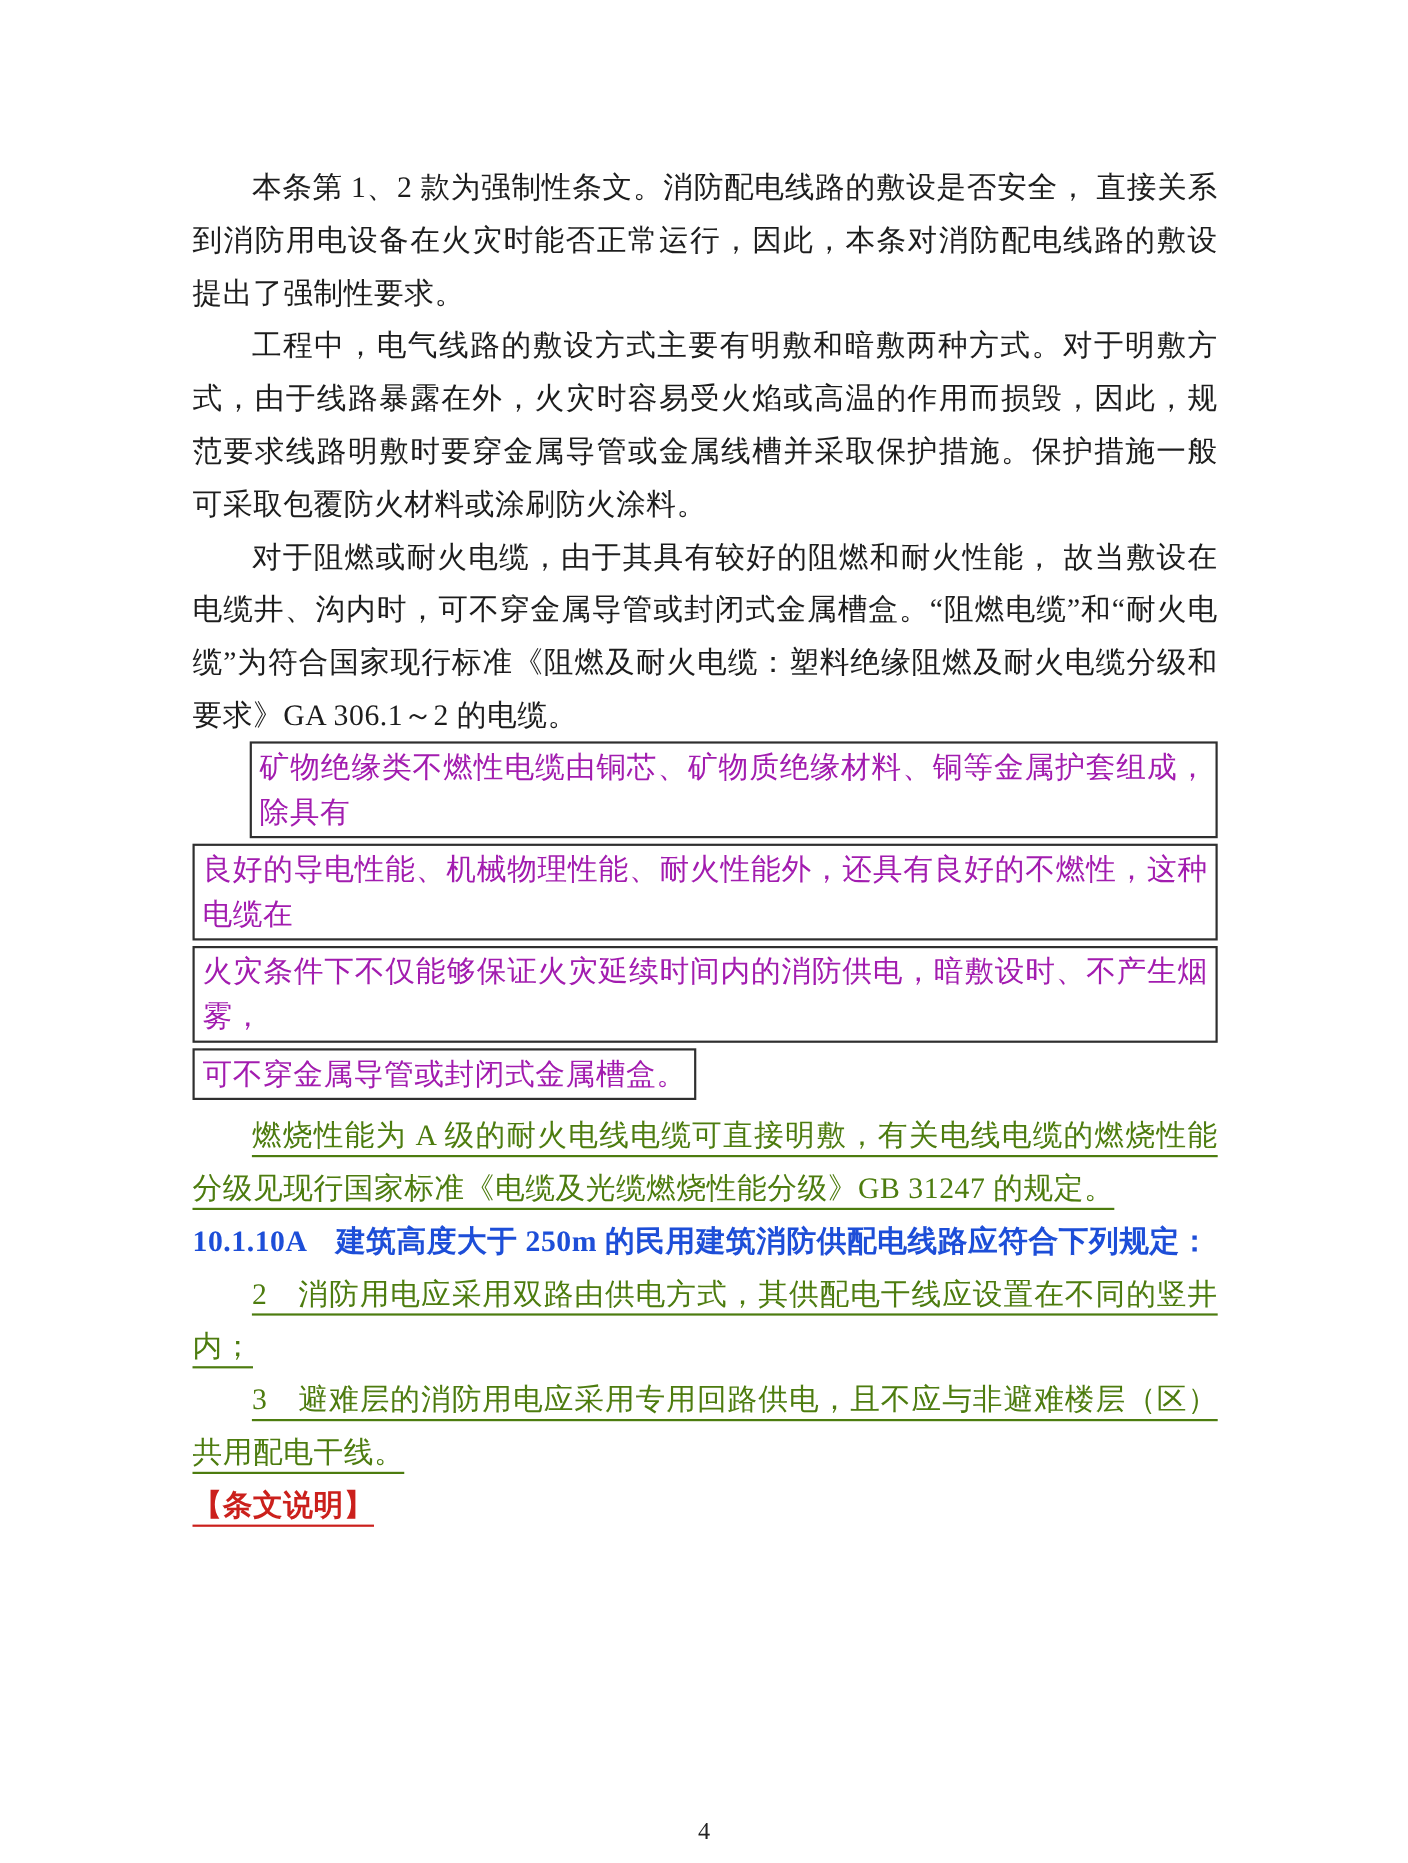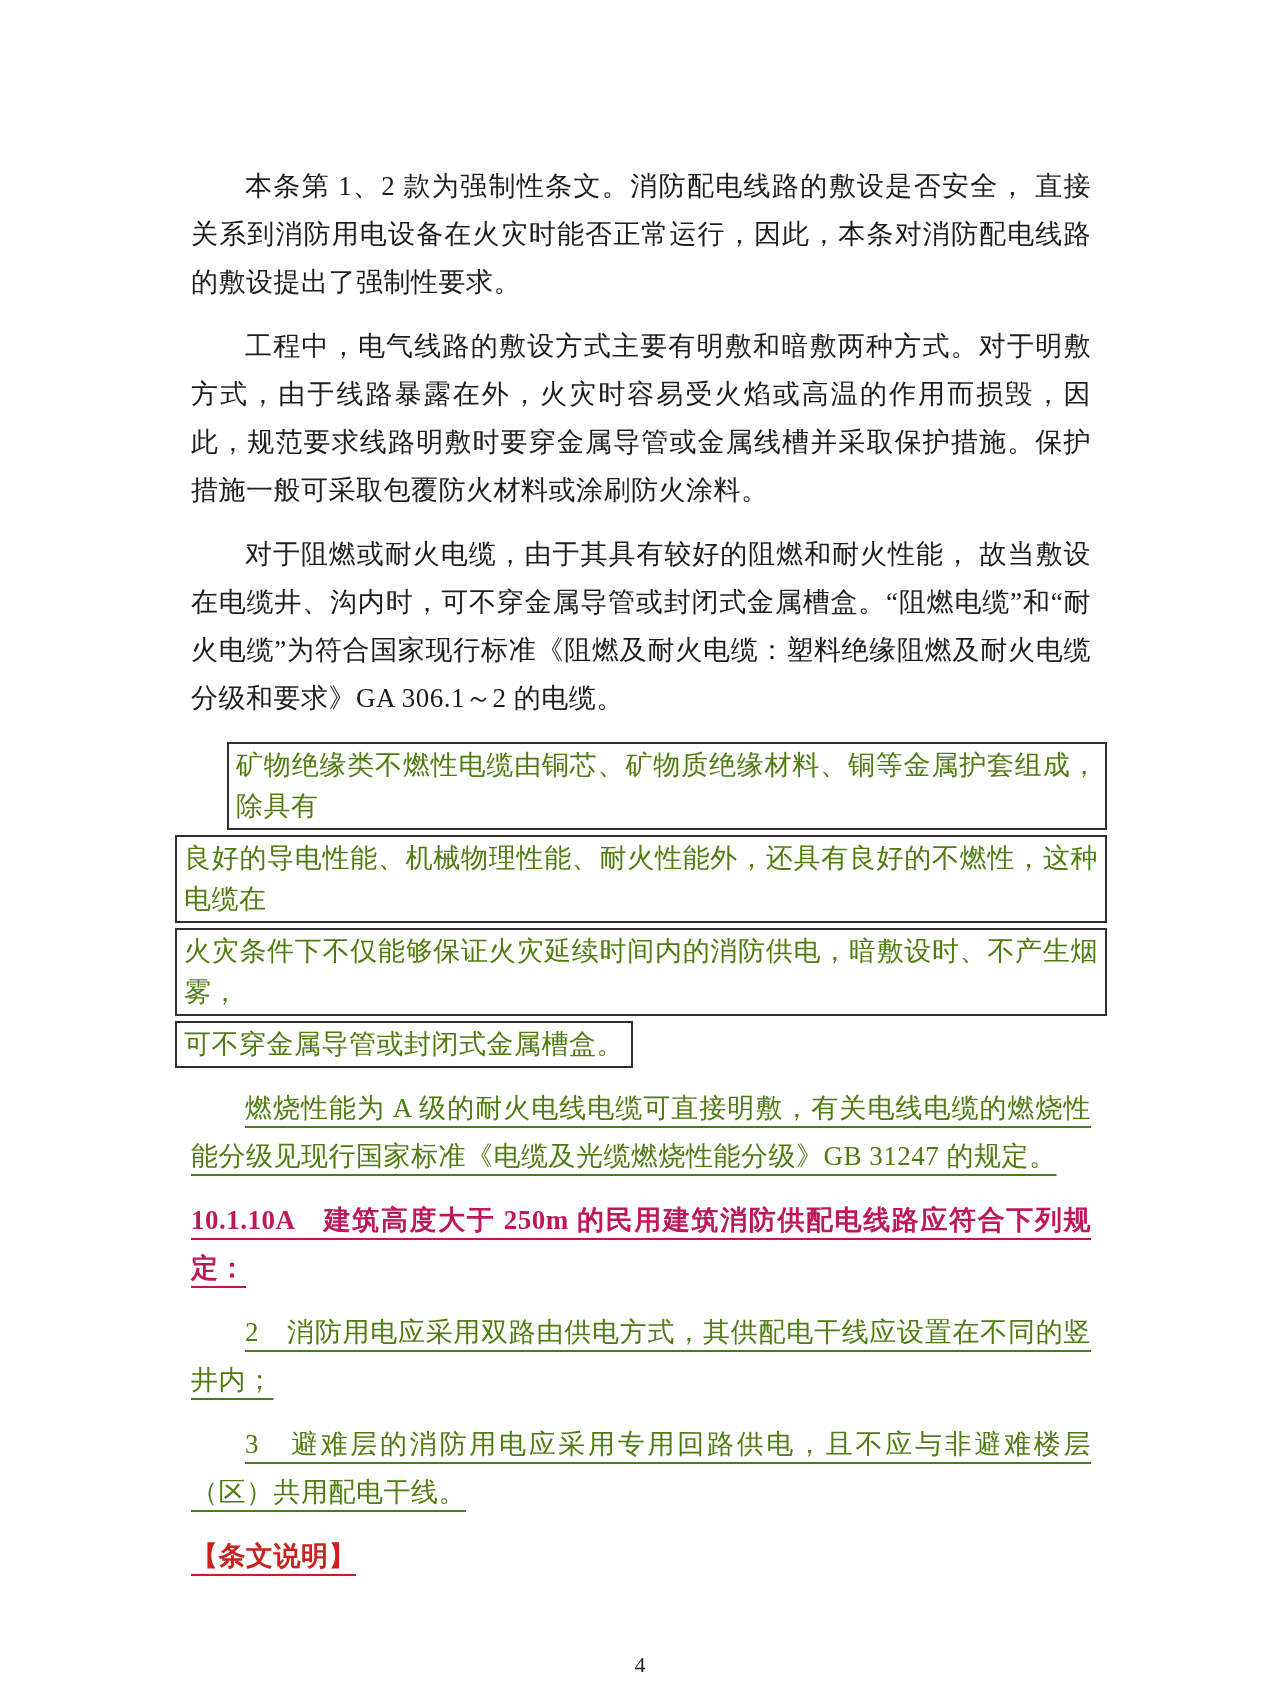--- a/index.html
+++ b/index.html
@@ -14,47 +14,46 @@
   .doc {
     position:absolute;
     left:175px; top:146px;
     width:932px;
     font-size:27px;
     line-height:48px;
     letter-spacing:0.5px;
     color:#1d1d1d;
     text-align:justify;
   }
-  .para { margin:16px; }
+  .para { margin:0; }
   .para.black { color:#1d1d1d; text-indent:2em; }
   .para.red {
     color:#4d7c0f;
     text-indent:2em;
     text-decoration:underline;
     text-decoration-thickness:1.5px;
     text-underline-offset:9px;
   }
   .para.clause {
-    color:#be185d;
+    color:#1d4ed8;
     font-weight:bold;
     text-indent:0;
-    text-decoration:underline;
     text-decoration-thickness:2px;
     text-underline-offset:9px;
   }
   .para.bracket {
     color:#cb201c;
     font-weight:bold;
     text-indent:0;
     width:fit-content;
     text-decoration:underline;
     text-decoration-thickness:2px;
     text-underline-offset:9px;
   }
-  .boxed-group { margin:20px 0 8px 0; color:#4d7c0f; }
+  .boxed-group { margin:0 0 8px 0; color:#a21caf; }
   .boxed-line {
     border:2px solid #2f2f2f;
     background:#ffffff;
     line-height:41px;
     padding:1px 7px;
     margin-bottom:5px;
     text-align:justify;
   }
   .boxed-line.indent { margin-left:52px; }
   .boxed-line.fit { width:fit-content; text-align:left; }

